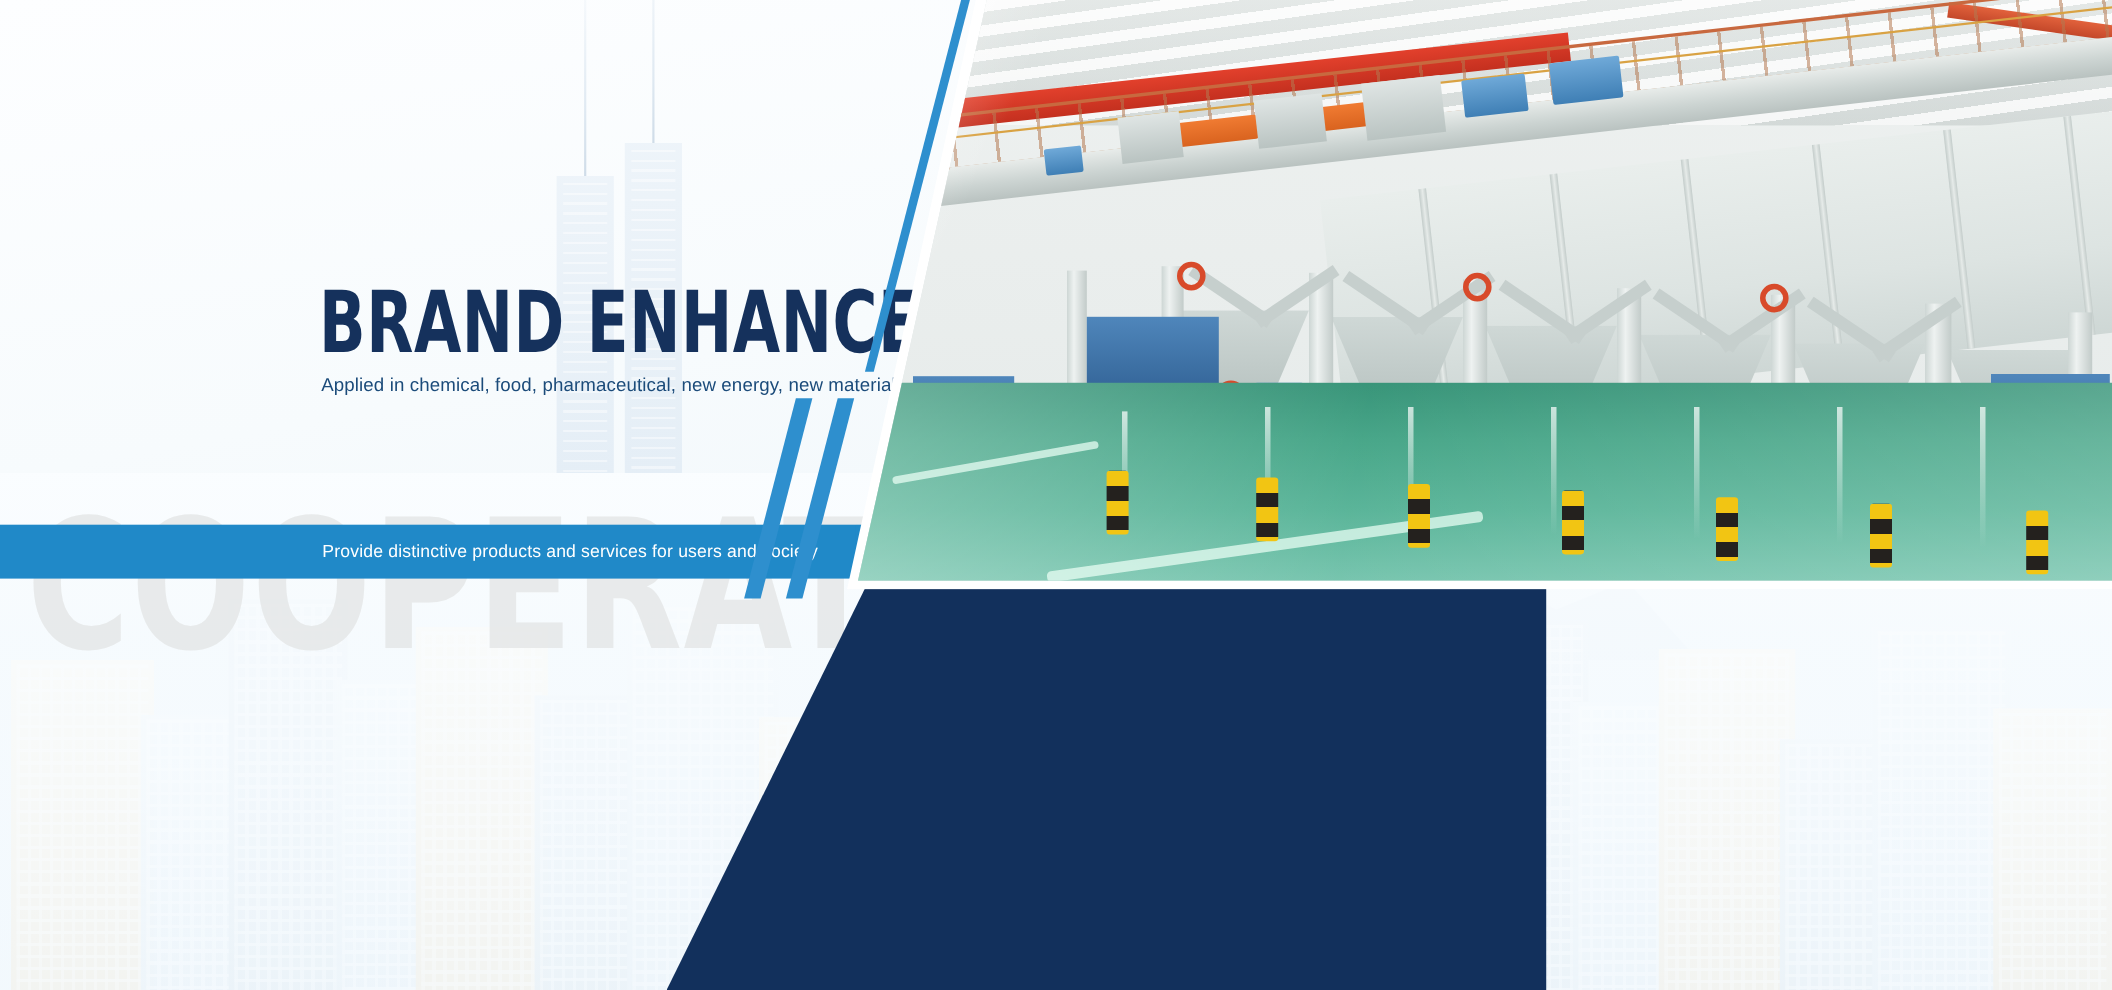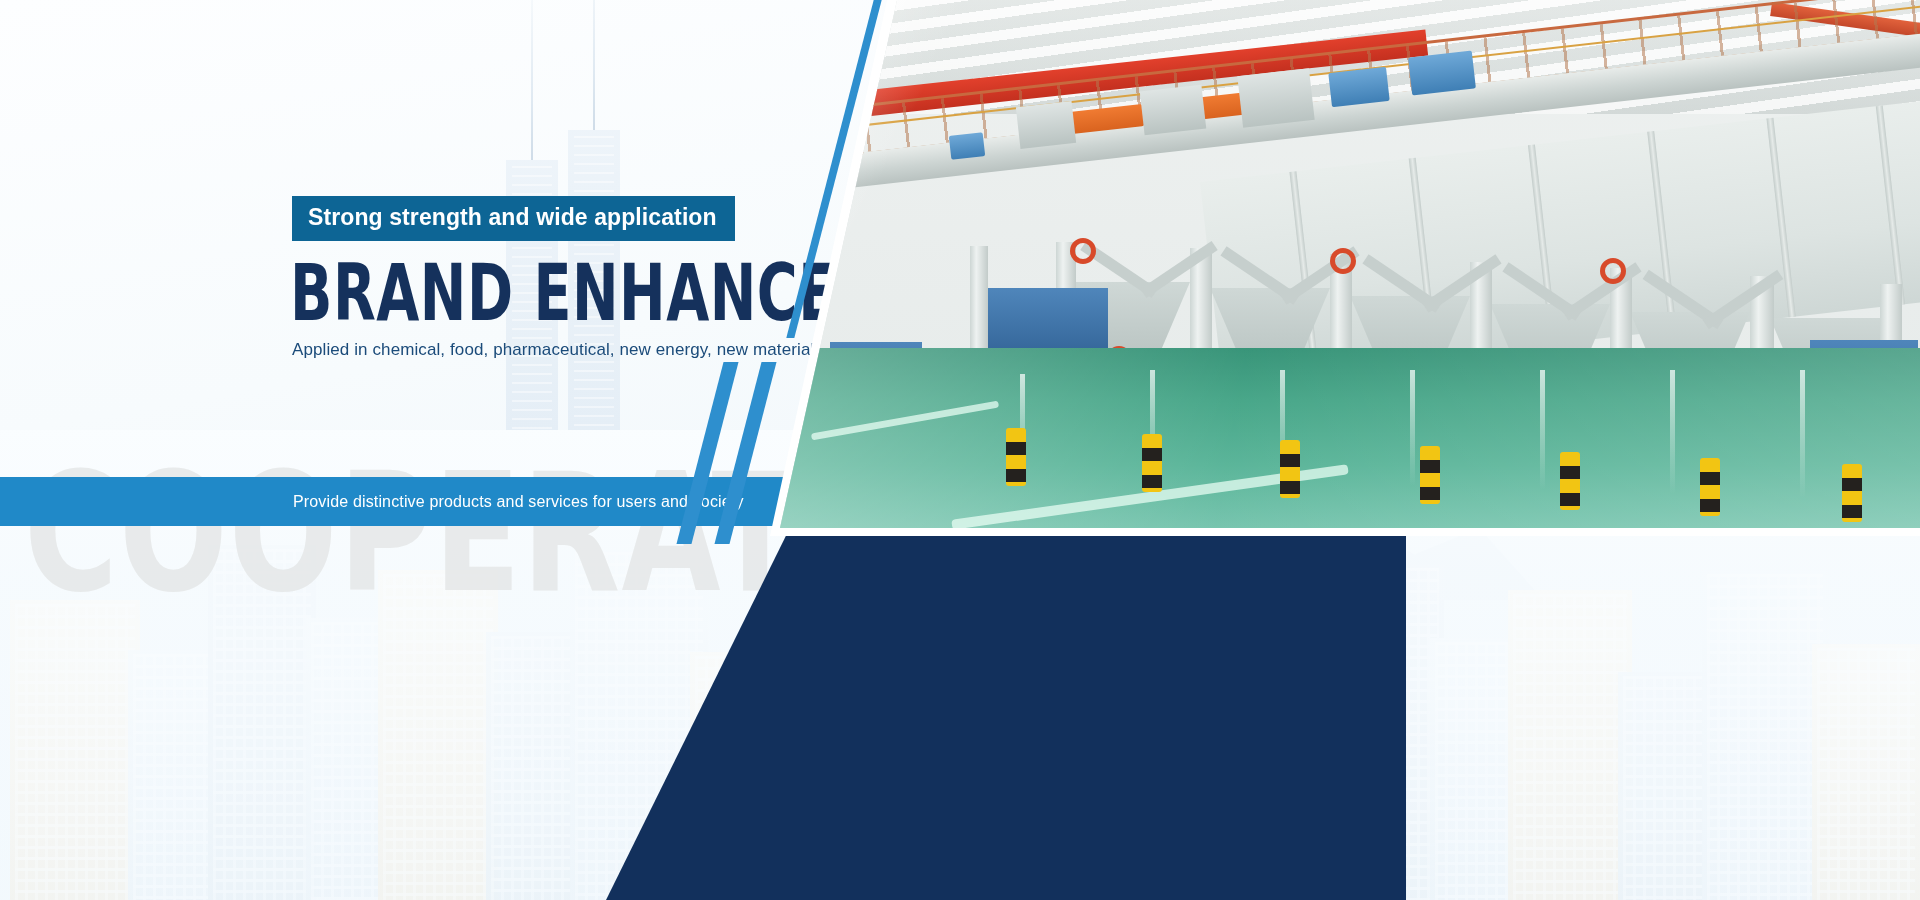--- a/index.html
+++ b/index.html
@@ -260,23 +260,20 @@
     <div class="mast"></div>
   </div>
   <div class="tower" style="left:568px; bottom:470px; height:300px;">
     <div class="mast"></div>
   </div>
 
   <div class="watermark">COOPERATION</div>
 
   <div class="content">
 
-    <div class="badge">
-      <span>Strong strength and wide application</span>
-    </div>
 
     <div class="headline">BRAND ENHANCEMENT</div>
 
     <div class="subline">Applied in chemical, food, pharmaceutical, new energy, new materials, etc</div>
   </div>
 
   <div class="navy-slab"></div>
 
   <div class="blue-bar">
     <div class="bar-clip"></div>

